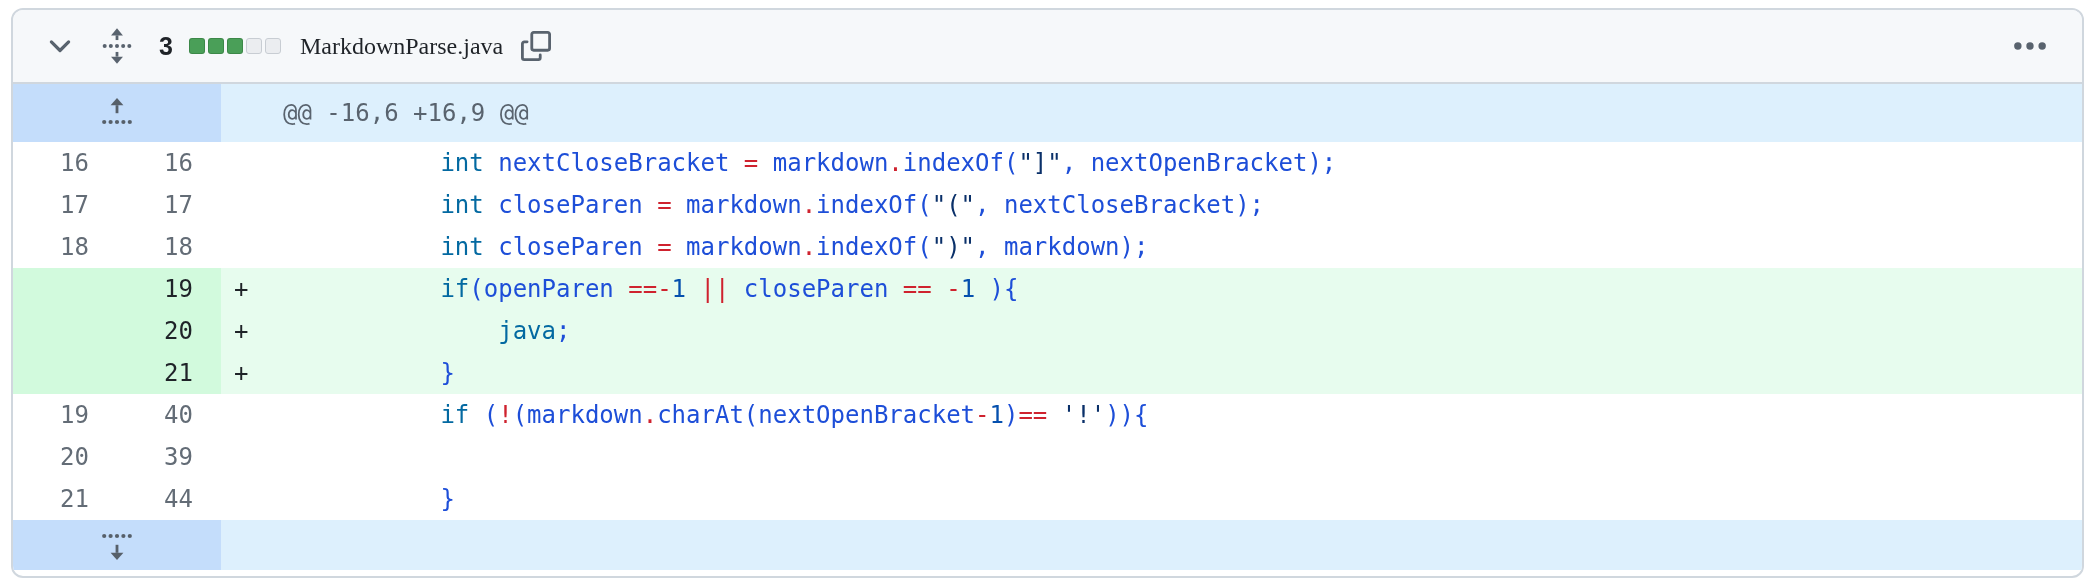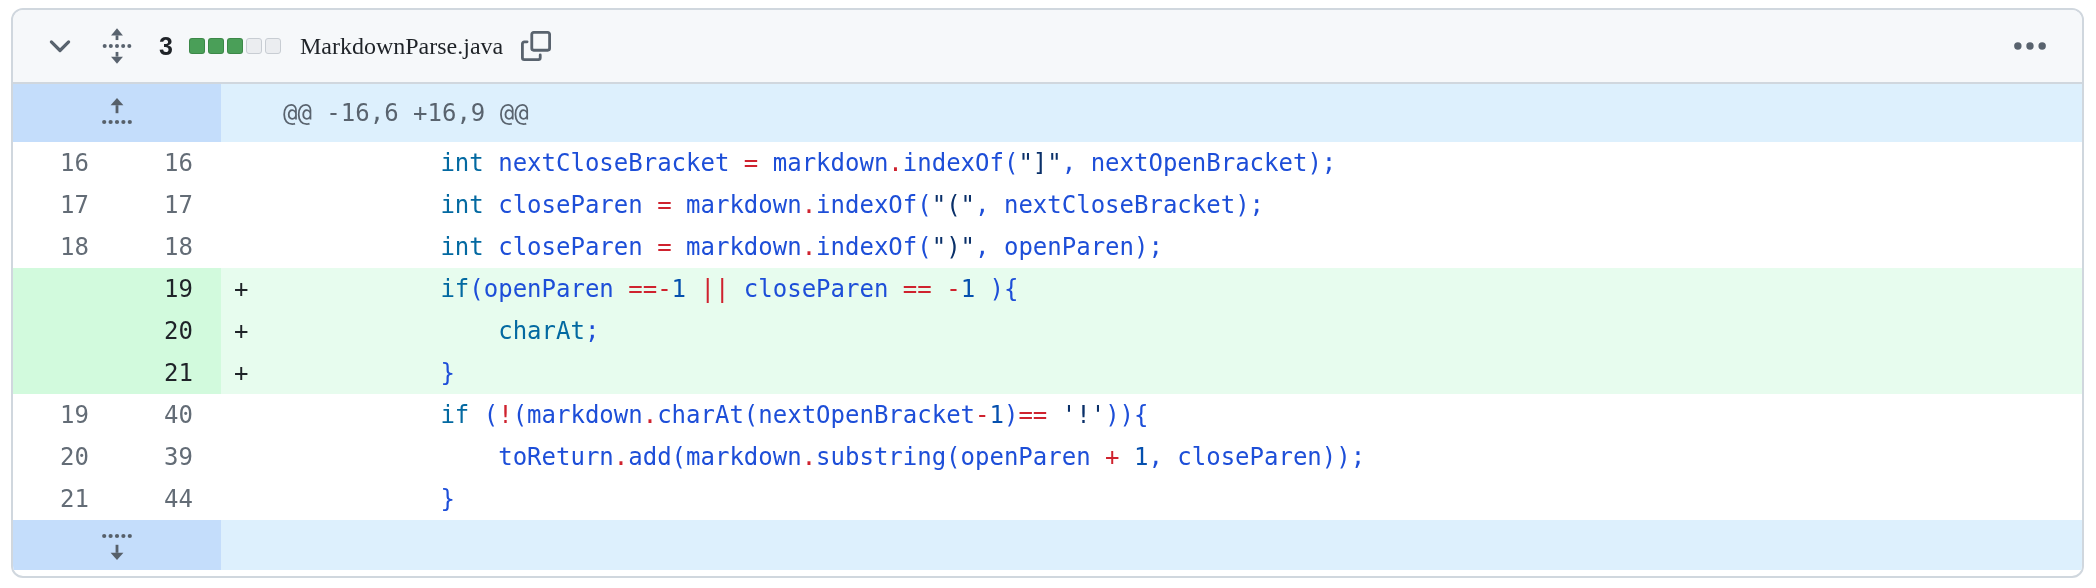--- a/index.html
+++ b/index.html
@@ -174,51 +174,50 @@
       <div class="line context">
         <span class="num">17</span>
         <span class="num">17</span>
         <span class="marker"></span>
         <span class="code">            <span class="t-k">int</span><span class="t-p"> closeParen </span><span class="t-o">=</span><span class="t-p"> markdown</span><span class="t-o">.</span><span class="t-p">indexOf(</span><span class="t-s">"("</span><span class="t-p">, nextCloseBracket);</span></span>
       </div>
       <div class="line context">
         <span class="num">18</span>
         <span class="num">18</span>
         <span class="marker"></span>
-        <span class="code">            <span class="t-k">int</span><span class="t-p"> closeParen </span><span class="t-o">=</span><span class="t-p"> markdown</span><span class="t-o">.</span><span class="t-p">indexOf(</span><span class="t-s">")"</span><span class="t-p">, openParen);</span></span>
+        <span class="code">            <span class="t-k">int</span><span class="t-p"> closeParen </span><span class="t-o">=</span><span class="t-p"> markdown</span><span class="t-o">.</span><span class="t-p">indexOf(</span><span class="t-s">")"</span><span class="t-p">, markdown);</span></span>
       </div>
       <div class="line added">
         <span class="num"></span>
         <span class="num">19</span>
         <span class="marker">+</span>
         <span class="code">            <span class="t-k">if</span><span class="t-p">(openParen </span><span class="t-o">==</span><span class="t-o">-</span><span class="t-n">1</span><span class="t-p"> </span><span class="t-o">||</span><span class="t-p"> closeParen </span><span class="t-o">==</span><span class="t-p"> </span><span class="t-o">-</span><span class="t-n">1</span><span class="t-p"> ){</span></span>
       </div>
       <div class="line added">
         <span class="num"></span>
         <span class="num">20</span>
         <span class="marker">+</span>
-        <span class="code">                <span class="t-k">charAt</span><span class="t-p">;</span></span>
+        <span class="code">                <span class="t-k">java</span><span class="t-p">;</span></span>
       </div>
       <div class="line added">
         <span class="num"></span>
         <span class="num">21</span>
         <span class="marker">+</span>
         <span class="code">            <span class="t-p">}</span></span>
       </div>
       <div class="line context">
         <span class="num">19</span>
         <span class="num">40</span>
         <span class="marker"></span>
         <span class="code">            <span class="t-k">if</span><span class="t-p"> (</span><span class="t-o">!</span><span class="t-p">(markdown</span><span class="t-o">.</span><span class="t-p">charAt(nextOpenBracket</span><span class="t-o">-</span><span class="t-n">1</span><span class="t-p">)</span><span class="t-o">==</span><span class="t-p"> </span><span class="t-s">'!'</span><span class="t-p">)){</span></span>
       </div>
       <div class="line context">
         <span class="num">20</span>
         <span class="num">39</span>
         <span class="marker"></span>
-        <span class="code">                <span class="t-p">toReturn</span><span class="t-o">.</span><span class="t-p">add(markdown</span><span class="t-o">.</span><span class="t-p">substring(openParen </span><span class="t-o">+</span><span class="t-p"> </span><span class="t-n">1</span><span class="t-p">, closeParen));</span></span>
       </div>
       <div class="line context">
         <span class="num">21</span>
         <span class="num">44</span>
         <span class="marker"></span>
         <span class="code">            <span class="t-p">}</span></span>
       </div>
     </div>
 
   <div class="footer-row">

